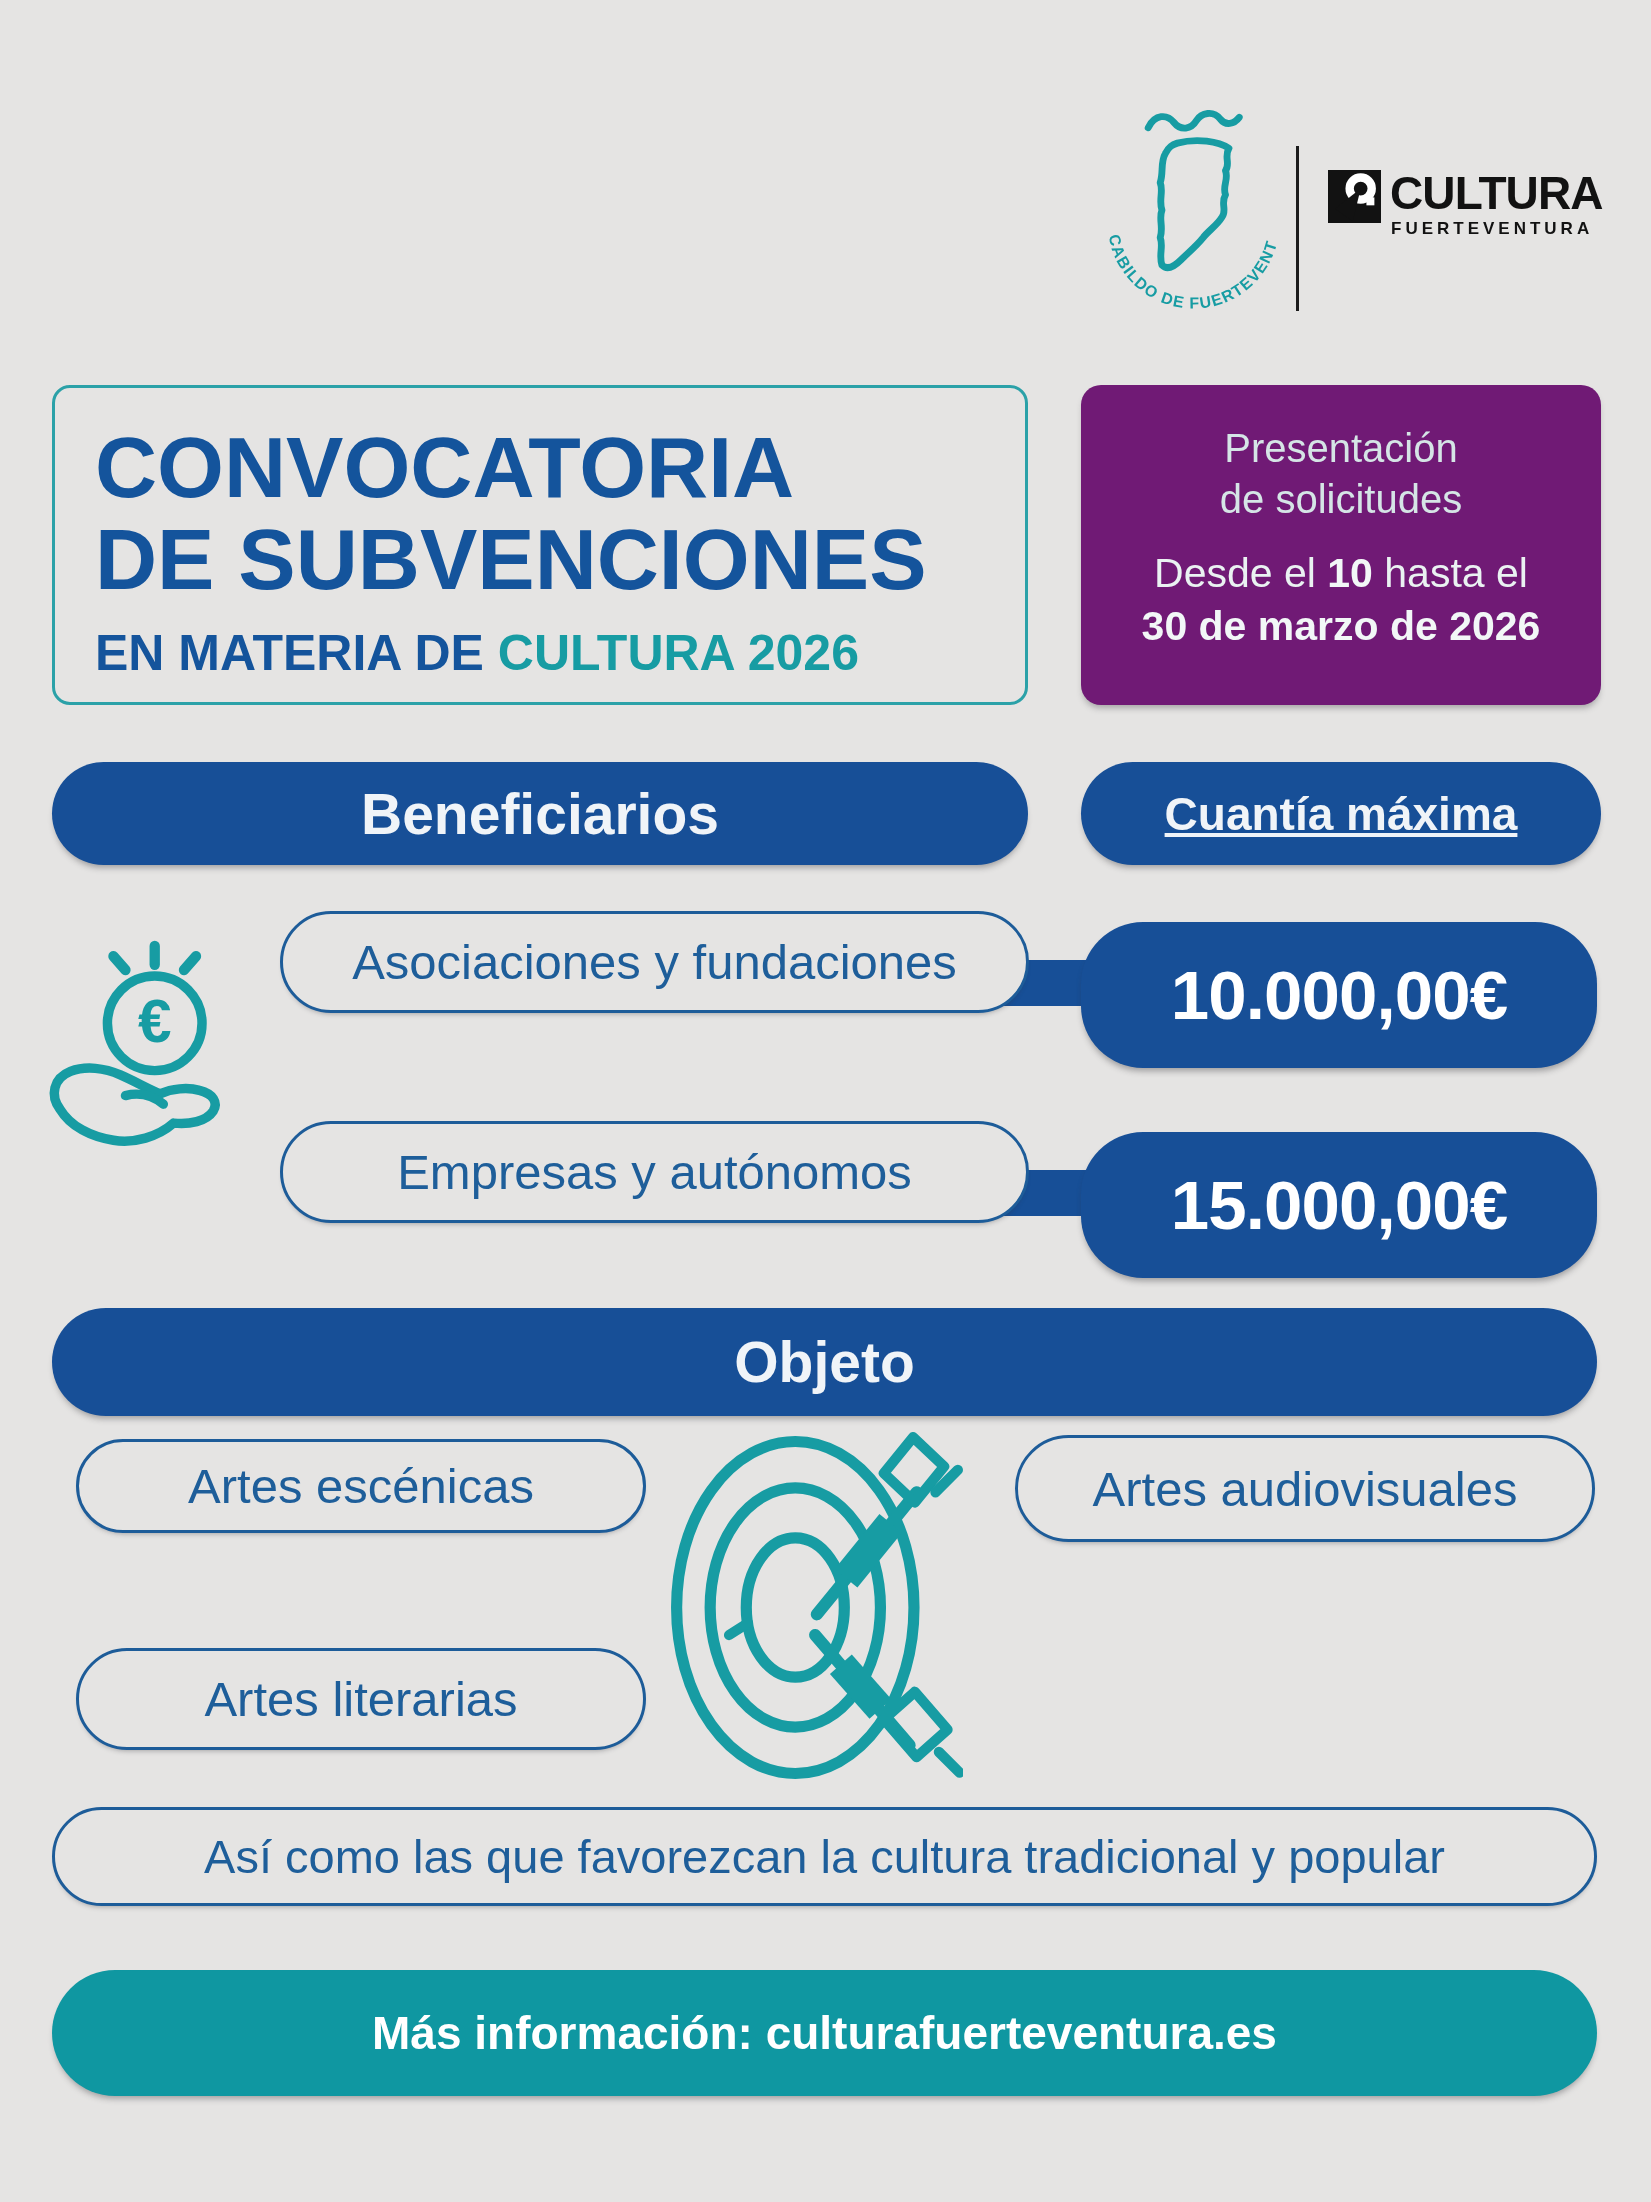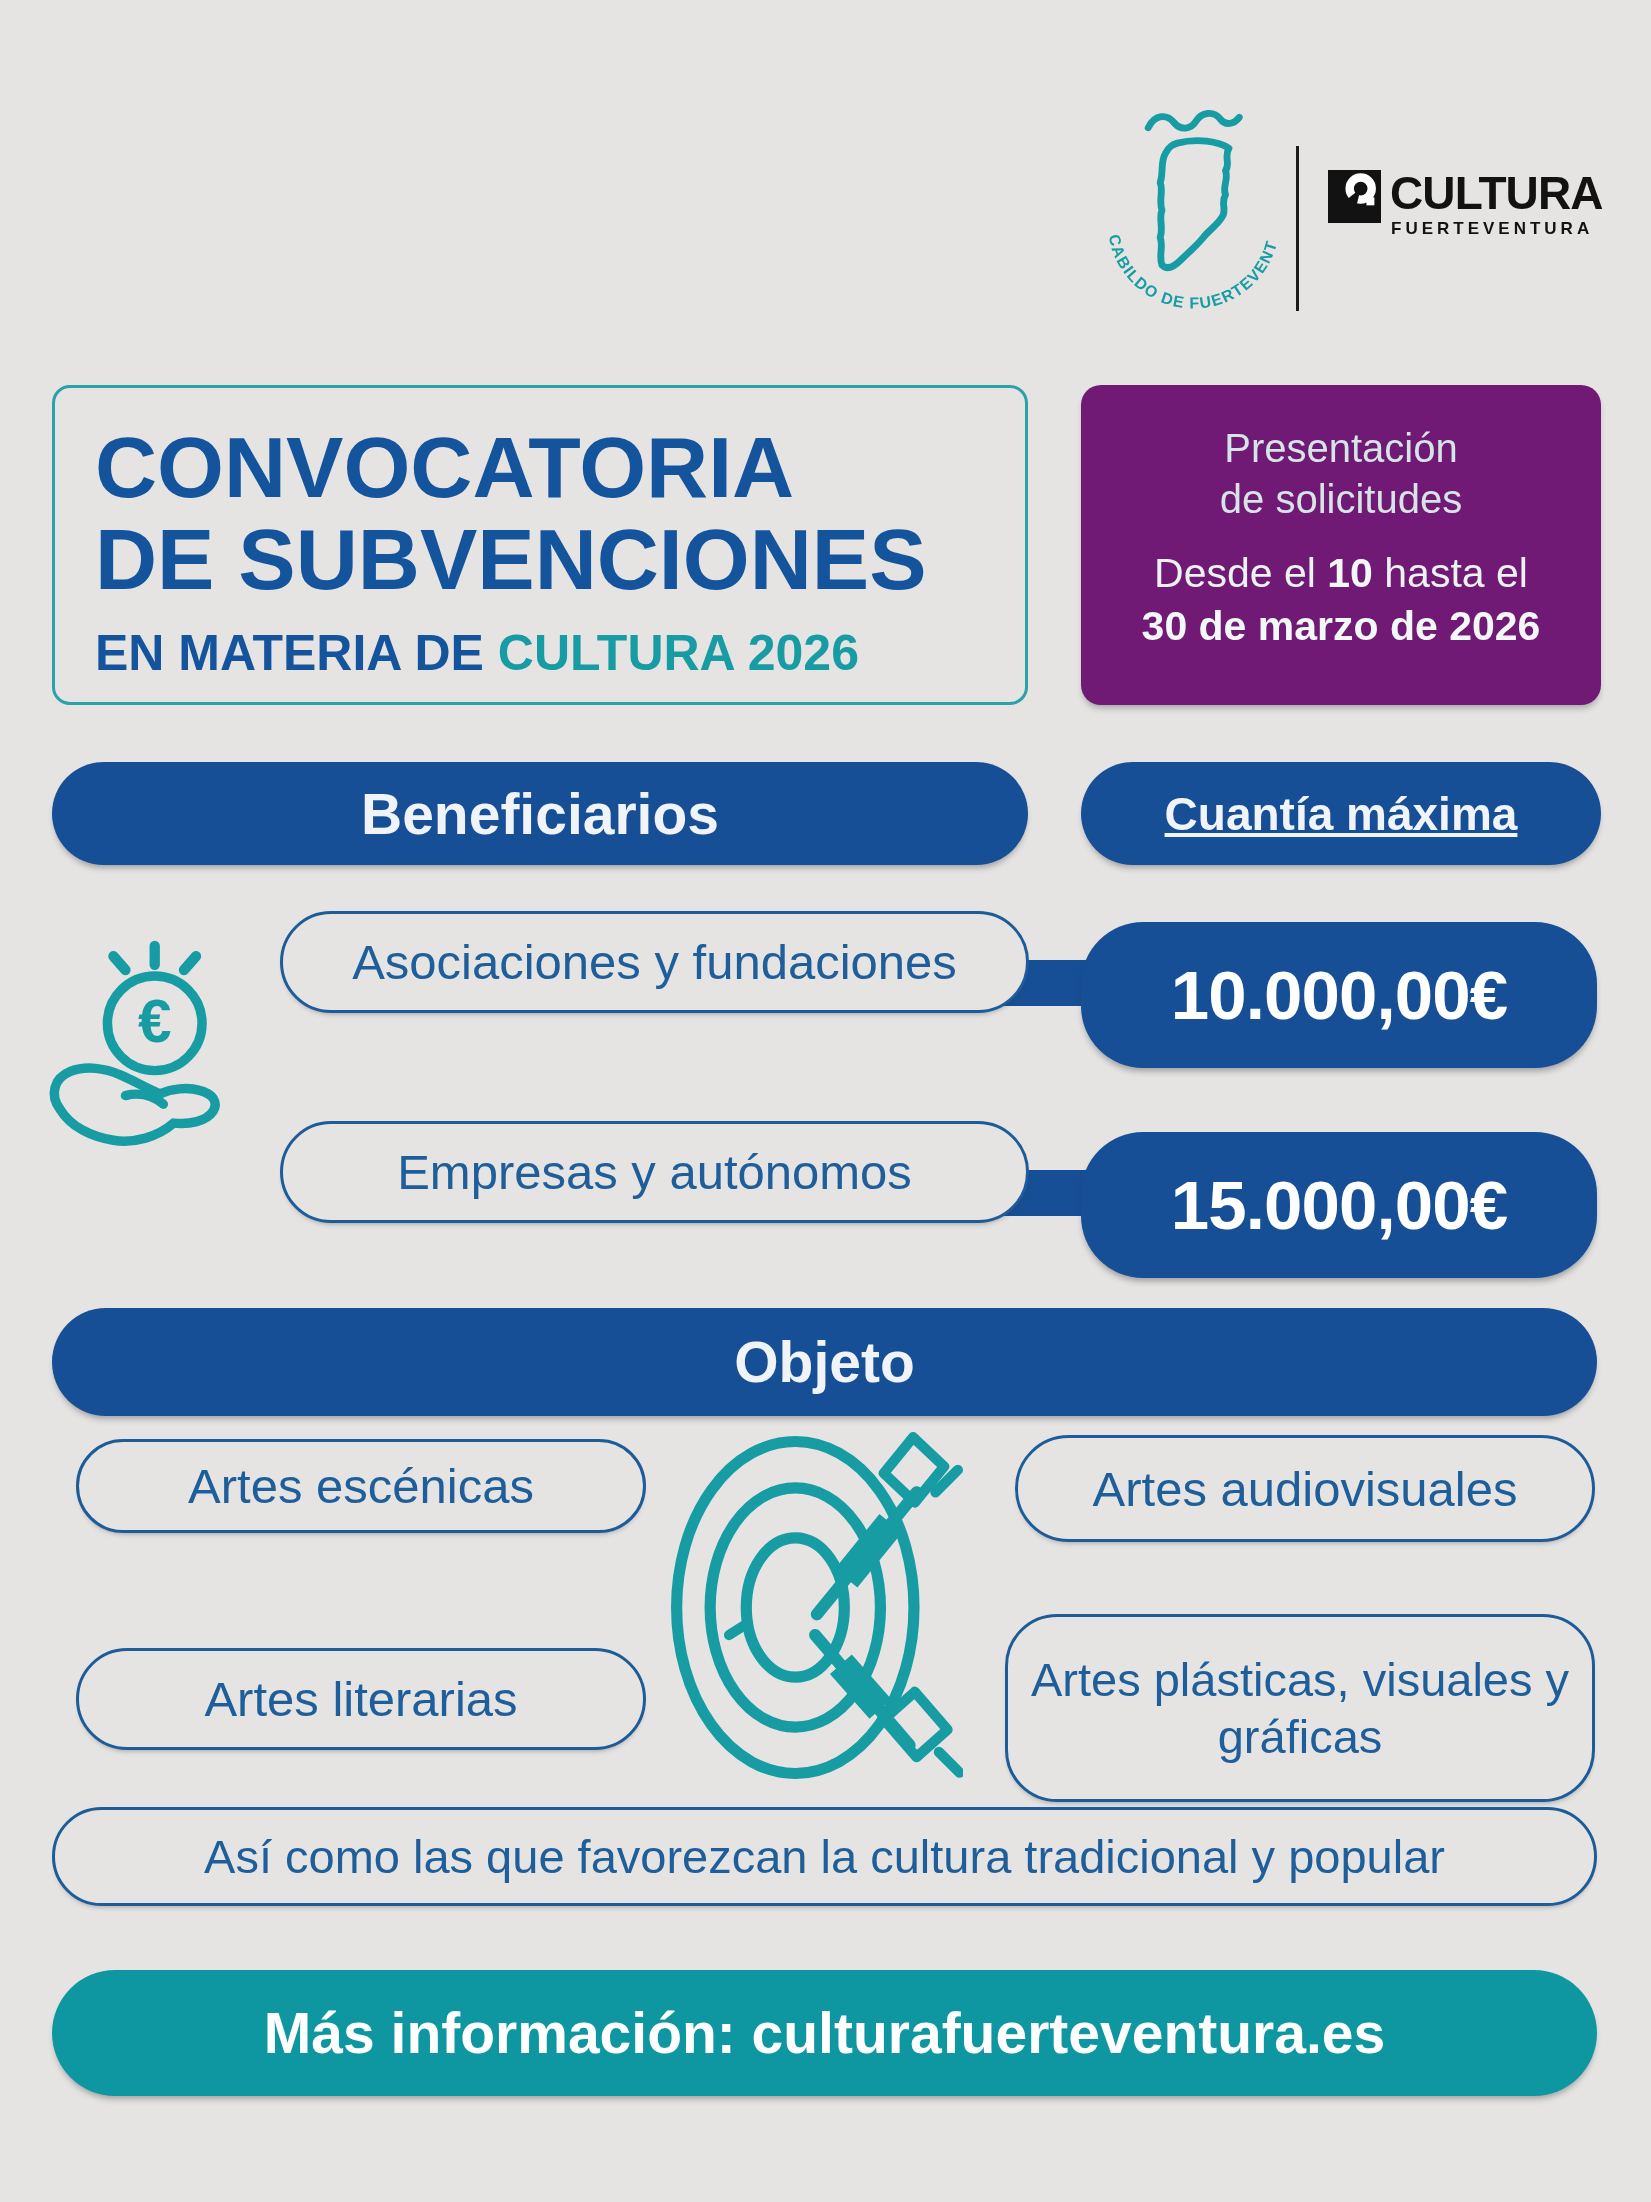--- a/index.html
+++ b/index.html
@@ -44,21 +44,21 @@
   .pill-amount{
     background:#174F97;border-radius:62px;display:flex;align-items:center;justify-content:center;
     color:#ffffff;font-size:69px;font-weight:700;letter-spacing:-0.9px;
     box-shadow:0 5.2px 6px -2.6px rgba(50,50,55,.4);
   }
   .connector{background:#174F97;}
   .pill-box{border-radius:52px;font-size:47px;line-height:57px;padding:0 17px;}
   .footnote-pill{font-size:47px;border-radius:860px;}
   .footer-bar{
     background:#0F97A1;border-radius:860px;display:flex;align-items:center;justify-content:center;
-    color:#ffffff;font-size:57px;font-weight:700;
+    color:#ffffff;font-size:46px;font-weight:700;
     box-shadow:0 5.2px 6px -2.6px rgba(50,50,55,.4);
   }
 </style>
 </head>
 <body>
 
 <div class="canvas">
 
   <svg class="abs" style="left:1098px;top:83px;" width="188" height="268" viewBox="0 0 218 312">
     <g fill="none" stroke="#179CA3" stroke-width="8" stroke-linecap="round" stroke-linejoin="round">
@@ -141,23 +141,20 @@
 
   <div class="abs pill-outline" style="left:76px;top:1439px;width:570px;height:94px;justify-content:center;">
     <span>Artes escénicas</span>
   </div>
   <div class="abs pill-outline" style="left:1015px;top:1435px;width:580px;height:107px;">
     <span>Artes audiovisuales</span>
   </div>
   <div class="abs pill-outline" style="left:76px;top:1648px;width:570px;height:102px;">
     <span>Artes literarias</span>
   </div>
-  <div class="abs pill-outline pill-box" style="left:1005px;top:1614px;width:590px;height:188px;">
-    <span>Artes plásticas, visuales y gráficas</span>
-  </div>
 
   <svg class="abs" style="left:662px;top:1420px;" width="301" height="375" viewBox="0 0 350 436">
     <g fill="none" stroke="#179CA3" stroke-width="13" stroke-linecap="round" stroke-linejoin="round">
       <ellipse cx="155" cy="218" rx="138" ry="193"></ellipse>
       <ellipse cx="155" cy="218" rx="99" ry="139"></ellipse>
       <ellipse cx="155" cy="218" rx="57" ry="81"></ellipse>
       <path d="M 100 236 L 78 250" stroke-width="12"></path>
 
       <path d="M 180 226 L 296 84" stroke-width="14"></path>
       <path d="M 214 184 L 266 120" stroke-width="34" stroke-linecap="butt"></path>

